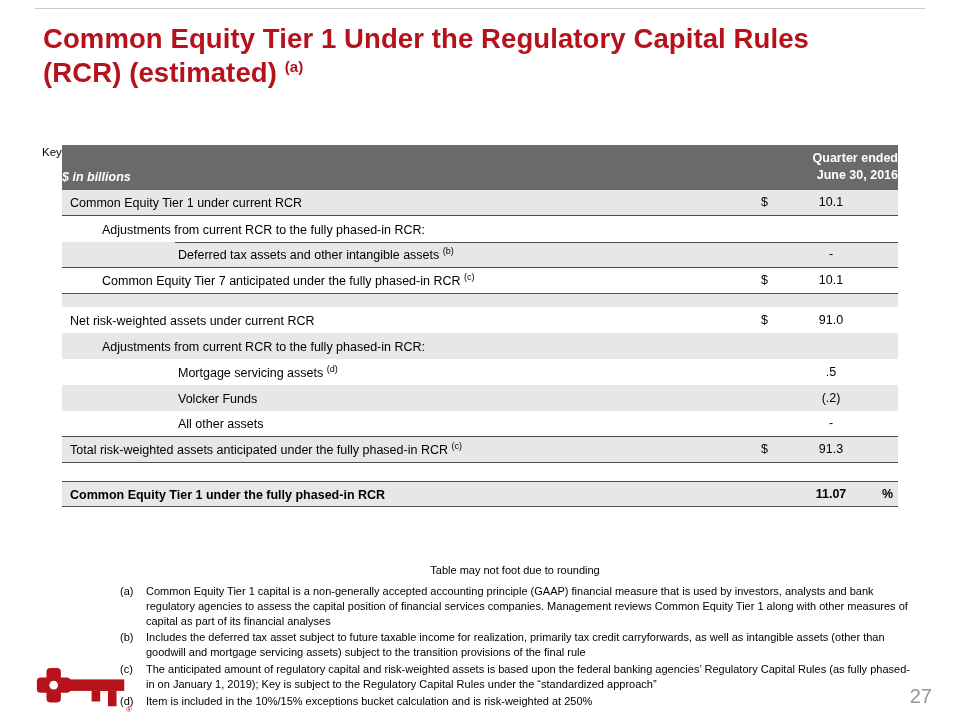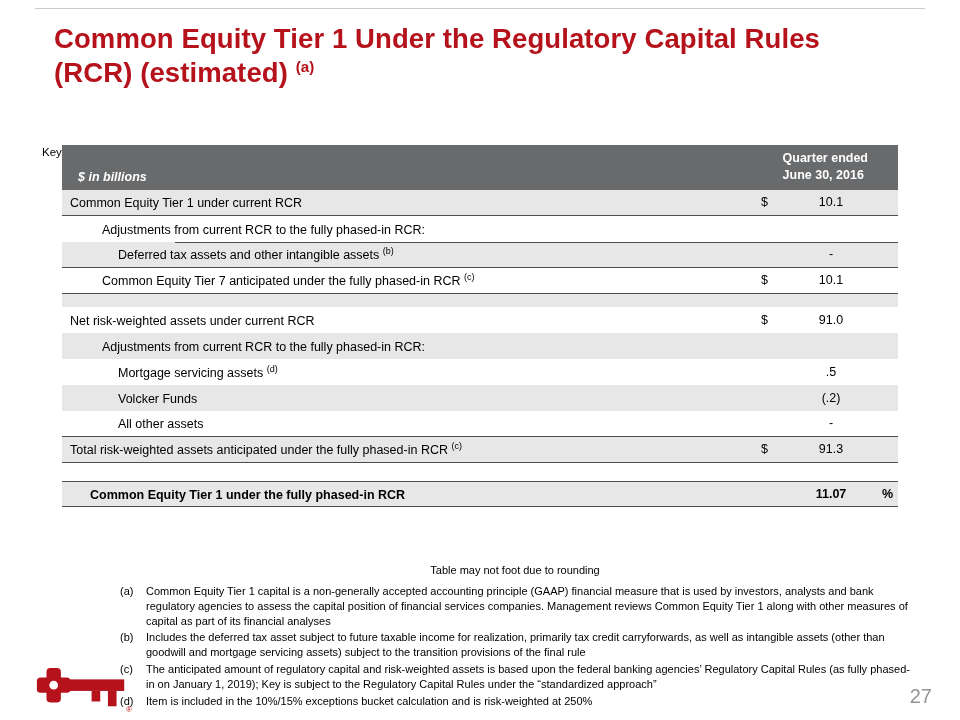--- a/index.html
+++ b/index.html
@@ -17,21 +17,21 @@
     overflow: hidden;
   }
   .topline {
     position: absolute;
     top: 8px; left: 35px;
     width: 890px; height: 0;
     border-top: 1px solid #c9c9c9;
   }
   .title {
     position: absolute;
-    left: 54px; top: 22px;
+    left: 43px; top: 22px;
     width: 905px;
     color: #b5121b;
     font-size: 27.5px;
     font-weight: bold;
     line-height: 1.25;
     letter-spacing: 0.1px;
   }
   .title sup { font-size: 0.55em; vertical-align: super; }
   .subtitle {
     position: absolute;
@@ -51,51 +51,50 @@
     display: flex;
     align-items: flex-end;
     background: #696a6c;
     color: #ffffff;
     font-weight: bold;
     min-height: 42px;
     padding: 5px 0 6px 0;
   }
   .thead .hl {
     flex: 1;
-    padding-left: 16px;
+    padding-left: 0;
     font-style: italic;
   }
   .thead .hr {
-    text-align: left;
-    padding-right: 30px;
+    text-align: right;
     line-height: 1.35;
     white-space: nowrap;
   }
   .trow {
     position: relative;
     display: flex;
     align-items: center;
     height: 26px;
   }
   .trow.gray { background: #e7e7e8; }
   .trow.white { background: #ffffff; }
-  .trow.bold { font-weight: bold; padding-left: 20px; }
+  .trow.bold { font-weight: bold; }
   .rule-b { border-bottom: 1px solid #4d4d4f; }
   .rule-t { border-top: 1px solid #4d4d4f; }
   .rule-t-ind::before {
     content: "";
     position: absolute;
     left: 113px; right: 0; top: 0;
     border-top: 1px solid #4d4d4f;
   }
   .cell-label { flex: 1; white-space: nowrap; overflow: hidden; }
   .cell-label sup { font-size: 9px; vertical-align: super; }
   .ind0 { padding-left: 8px; }
   .ind1 { padding-left: 40px; }
-  .ind2 { padding-left: 56px; }
+  .ind2 { padding-left: 116px; }
   .cell-dollar { width: 26px; flex: none; text-align: left; }
   .cell-value  { width: 88px; flex: none; text-align: center; }
   .cell-pct    { width: 23px; flex: none; text-align: left; padding-left: 7px; }
   .spacer-gray { height: 13px; background: #e7e7e8; }
   .spacer-white { height: 18px; background: #ffffff; }
   
   .footnotes {
     position: absolute;
     left: 120px; top: 563px;
     width: 790px;

